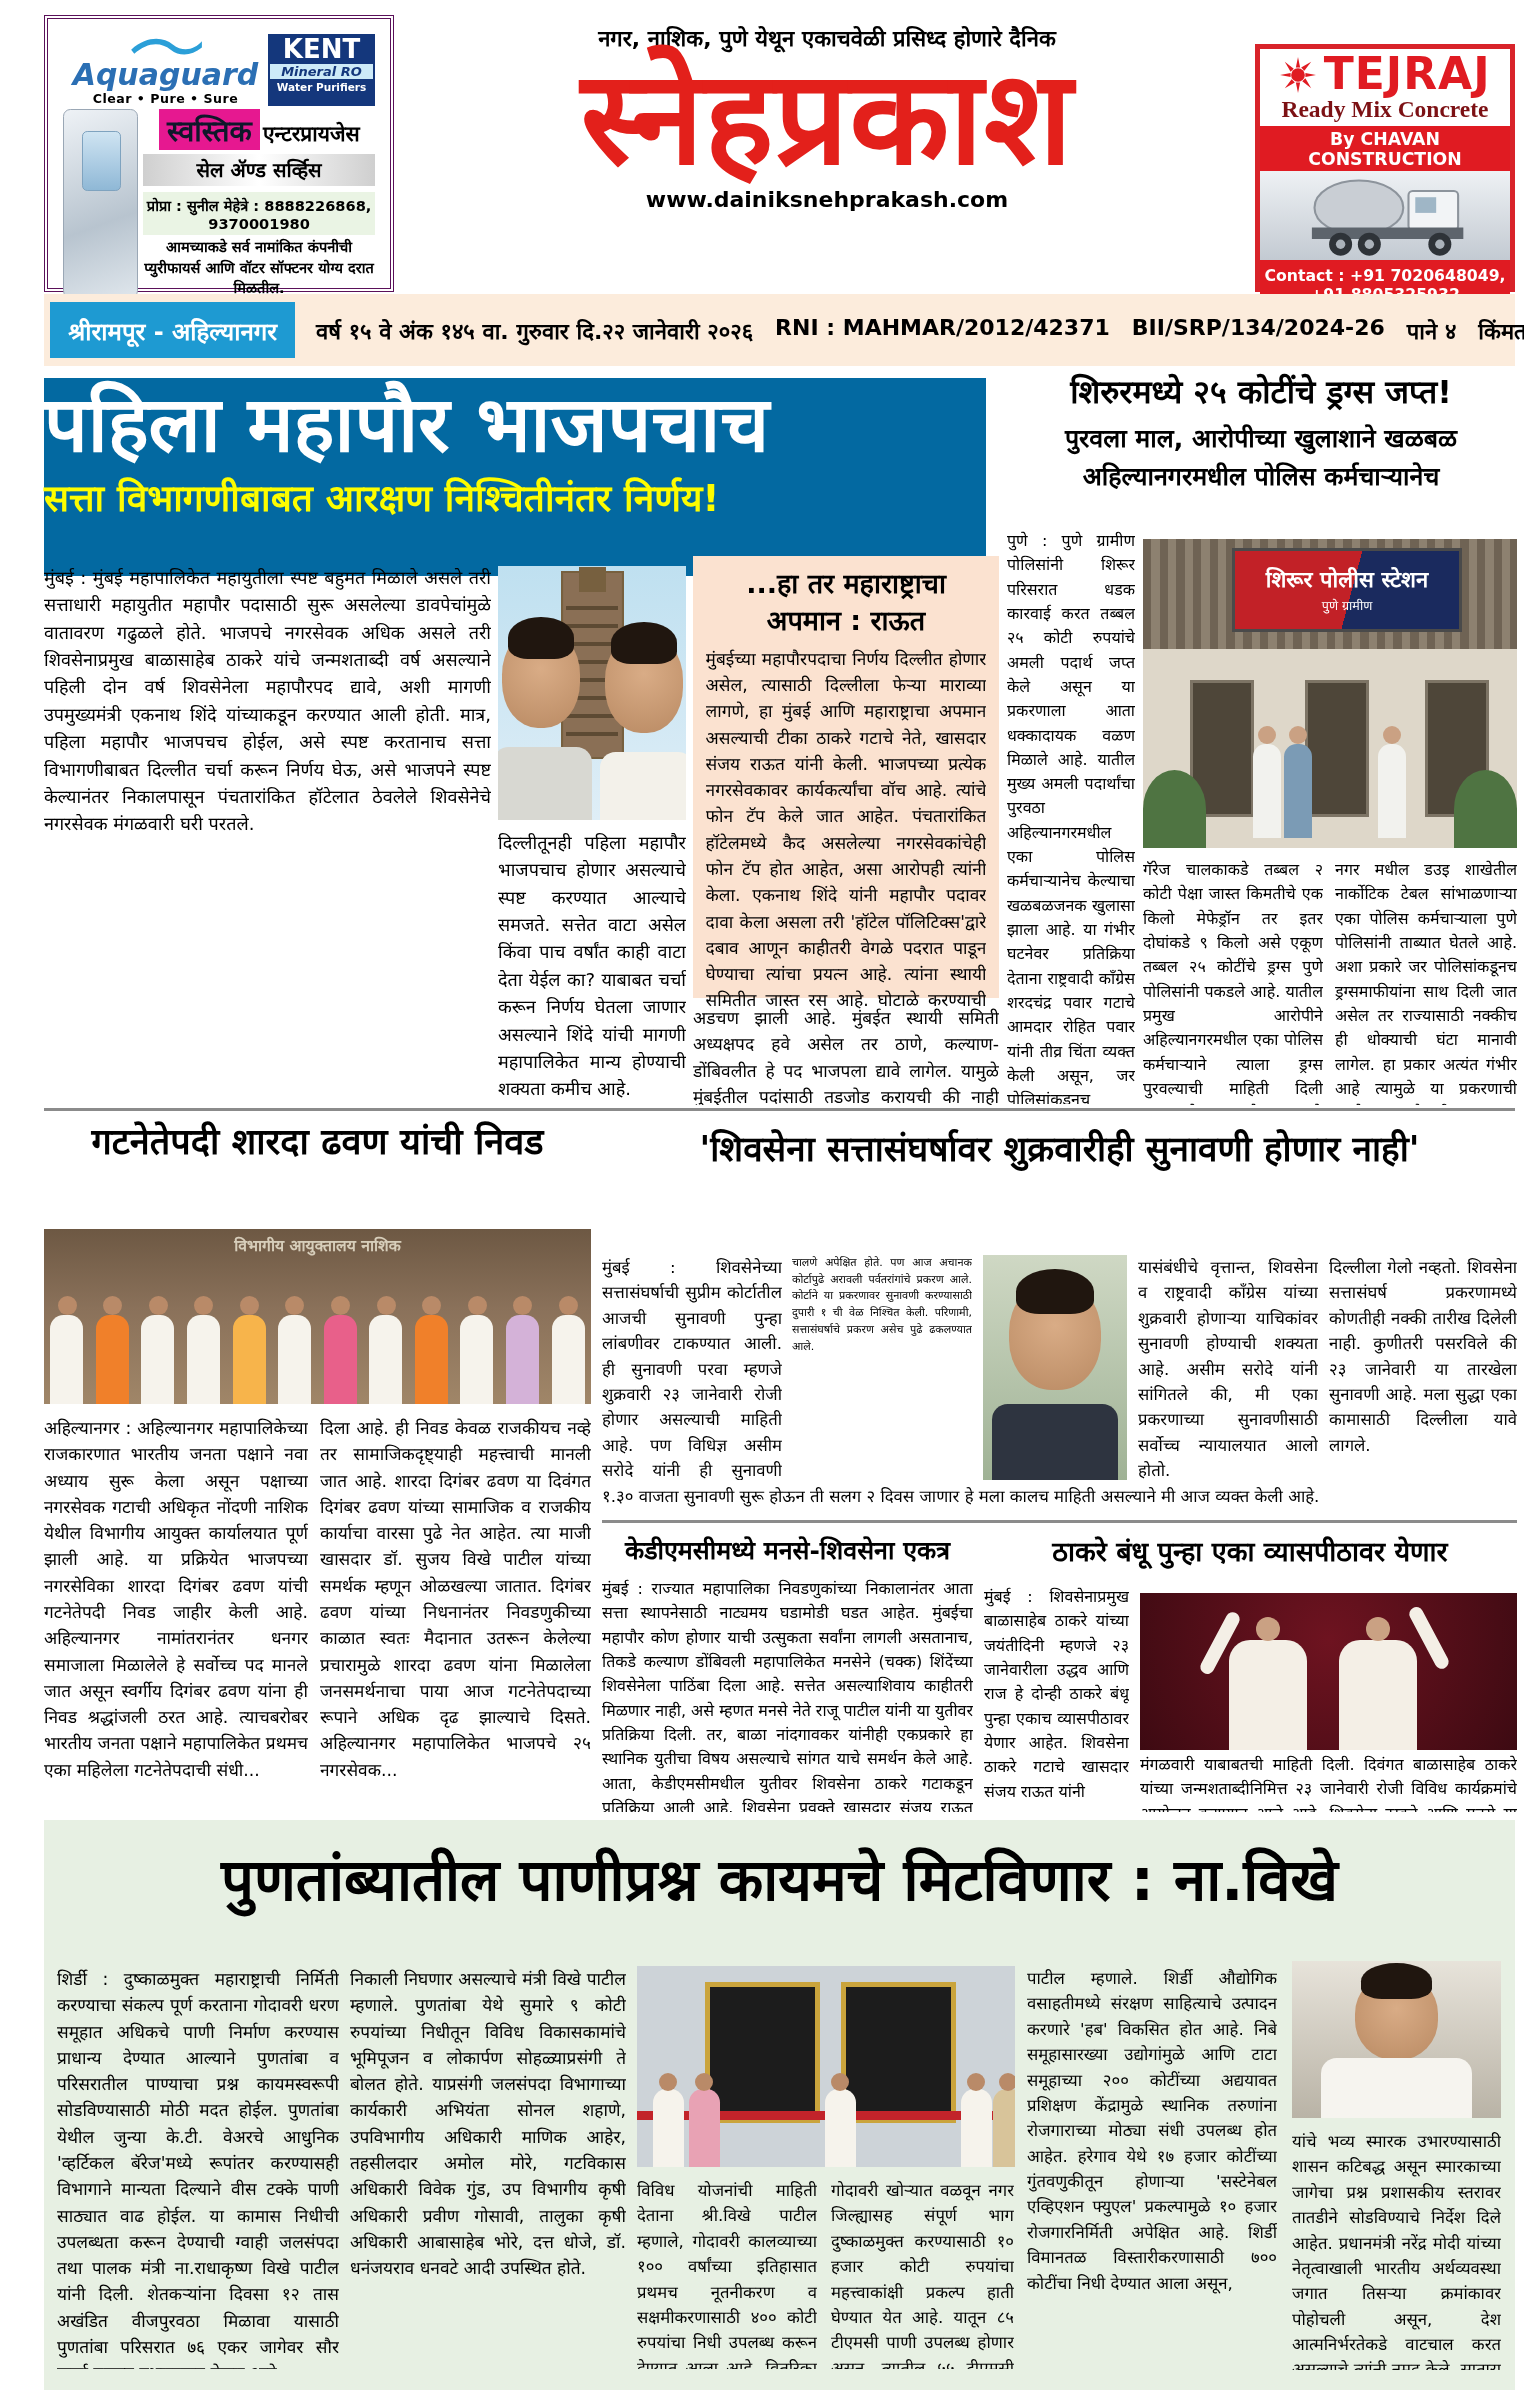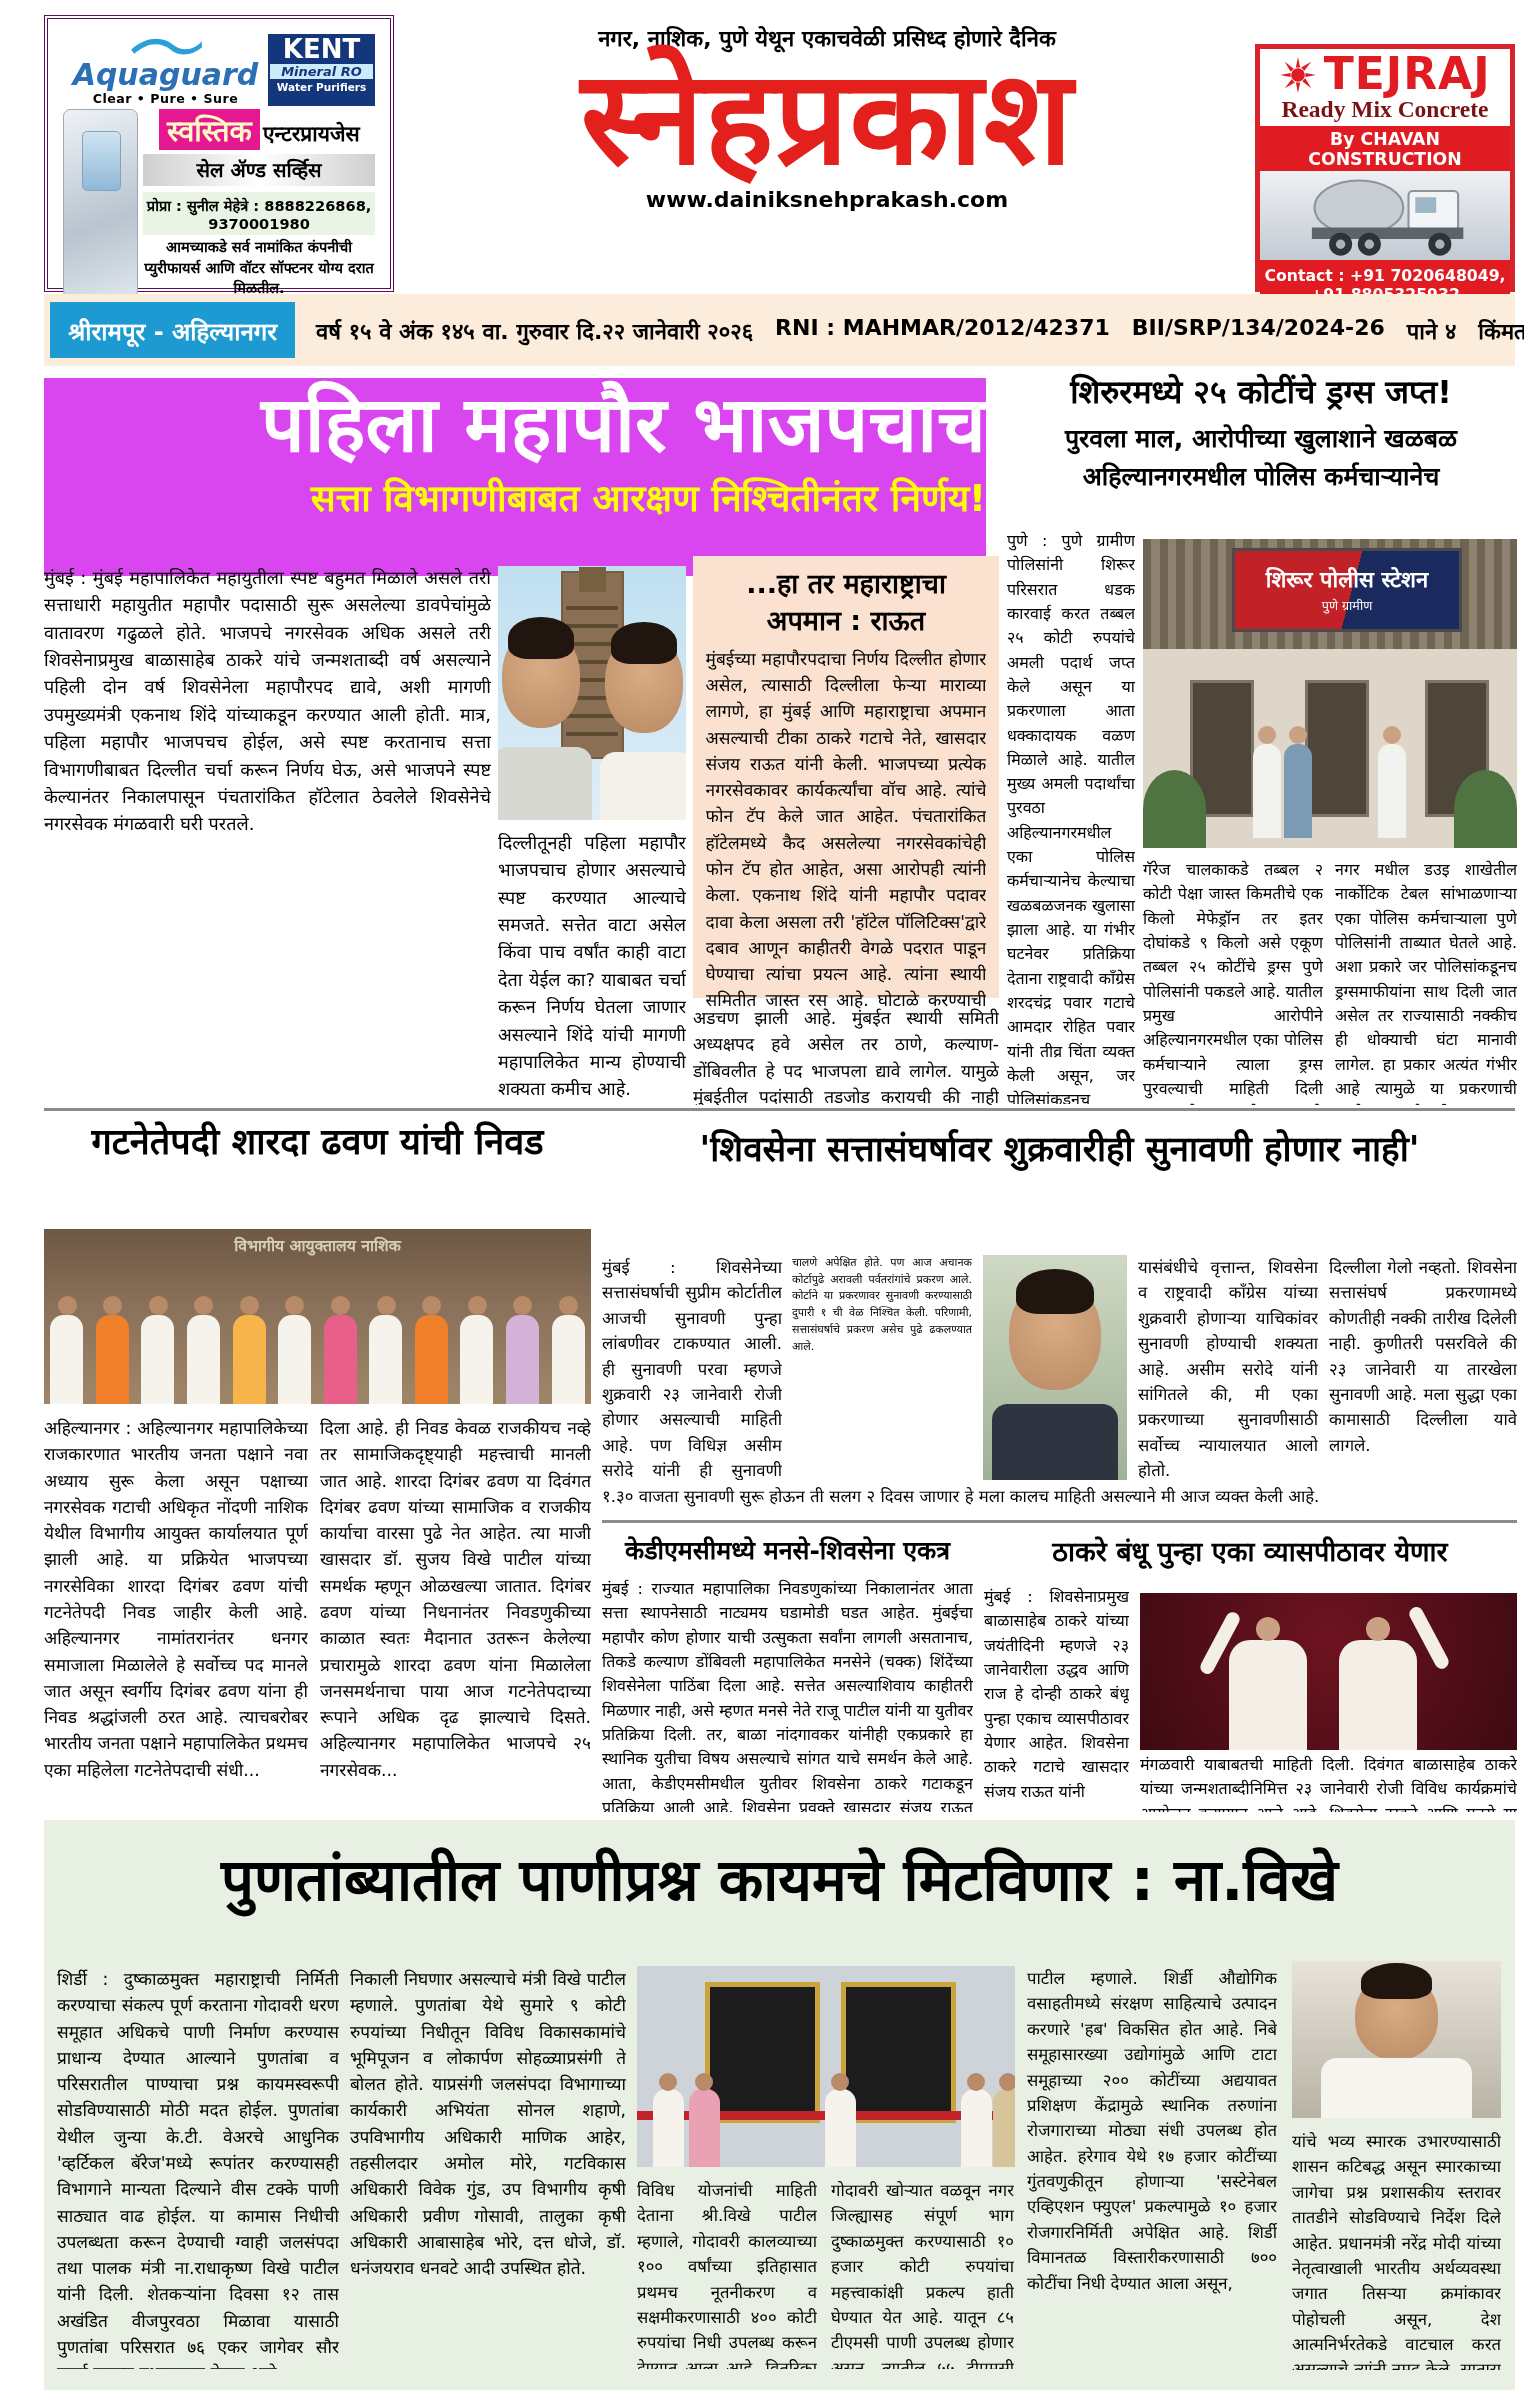--- a/index.html
+++ b/index.html
@@ -18,21 +18,21 @@
   .kent{width:107px;background:#14377c;color:#fff;text-align:center;padding:2.1px 1px;box-sizing:border-box;}
   .kent-name{font-size:26px;font-weight:bold;line-height:1;}
   .kent-sub{background:#cdeaf8;color:#14377c;font-style:italic;font-weight:bold;font-size:13px;margin:2.1px 1px;}
   .kent-tag{font-size:10.5px;font-weight:bold;}
   .shop-row{display:flex;margin-top:3.1px;flex:1;}
   .purifier{width:73px;min-height:157px;border-radius:7.3px;border:1px solid #9aa7b5;
             background:linear-gradient(160deg,#eef2f6,#b8c4cf 60%,#dfe6ec);position:relative;}
   .purifier::after{content:"";position:absolute;left:18px;top:21px;width:37px;height:58px;border-radius:5.2px;
             background:linear-gradient(#cfe4f2,#8fb8d6);border:1px solid #7fa3bf;}
   .shop-info{flex:1;padding-left:5.2px;text-align:center;display:flex;flex-direction:column;}
-  .swastik{background:#e61890;color:#fef9c3;font-size:29px;font-weight:bold;padding:1px 8.4px;display:inline-block;}
+  .swastik{background:#e61890;color:#0f172a;font-size:29px;font-weight:bold;padding:1px 8.4px;display:inline-block;}
   .enterprises{font-size:21px;font-weight:bold;}
   .service{font-size:20px;font-weight:bold;background:linear-gradient(90deg,#cfcfcf,#ffffff,#cfcfcf);
            margin:4.2px 0;padding:2.1px 0;}
   .prop{font-size:14.6px;font-weight:bold;background:#eaf4e4;padding:3.1px 1px;margin:2.1px 0;}
   .desc{font-size:14.6px;font-weight:bold;line-height:1.4;}
   .addr{background:#fbdfc9;font-size:15px;font-weight:bold;text-align:center;padding:4.2px 1px;margin-top:4.2px;}
 
   .masthead{left:398px;top:22px;width:858px;text-align:center;}
   .mh-tagline{font-size:22px;font-weight:bold;}
   .mh-title{font-size:130px;font-weight:bold;color:#e3201b;line-height:1.02;letter-spacing:1px;}
@@ -48,21 +48,21 @@
   .tj-truck{flex:1;background:linear-gradient(#eef1f4,#c3cad2);display:flex;align-items:center;justify-content:center;}
   .tj-contact{background:#e01b22;color:#fff;font-size:15.7px;font-weight:bold;text-align:center;padding:5.2px 0;}
 
   
   .dateline{left:44px;top:294px;width:1471px;height:72px;background:#fcecdc;display:flex;
             align-items:center;gap:21px;padding:0 6.3px;box-sizing:border-box;}
   .ed-box{background:#1e9ad2;color:#fff;font-size:24px;font-weight:bold;padding:11.5px 18px;white-space:nowrap;}
   .issue-line{font-size:22px;font-weight:bold;display:flex;gap:22px;white-space:nowrap;}
 
   
-  .blue-box{left:44px;top:378px;width:942px;height:198px;background:#d946ef;text-align:right;color:#fff;}
+  .blue-box{left:44px;top:378px;width:942px;height:198px;background:#0369a1;text-align:left;color:#fff;}
   .bb-h1{font-size:77px;font-weight:bold;line-height:1.05;padding-top:7.3px;}
   .bb-h2{font-size:37px;font-weight:bold;color:#fdfd00;margin-top:5.2px;}
   .drugs-head{left:1002px;top:369px;width:518px;text-align:center;}
   .dh-1{font-size:32px;font-weight:bold;white-space:nowrap;}
   .dh-2{font-size:25px;font-weight:bold;line-height:1.5;margin-top:8.4px;}
 
   
   .photo{overflow:hidden;position:absolute;}
   .photo-main{left:498px;top:566px;width:188px;height:254px;background:linear-gradient(#bfe0f0,#dfeef7);}
   .bldg{position:absolute;left:63px;top:5.2px;width:63px;height:188px;background:#8a6f55;

